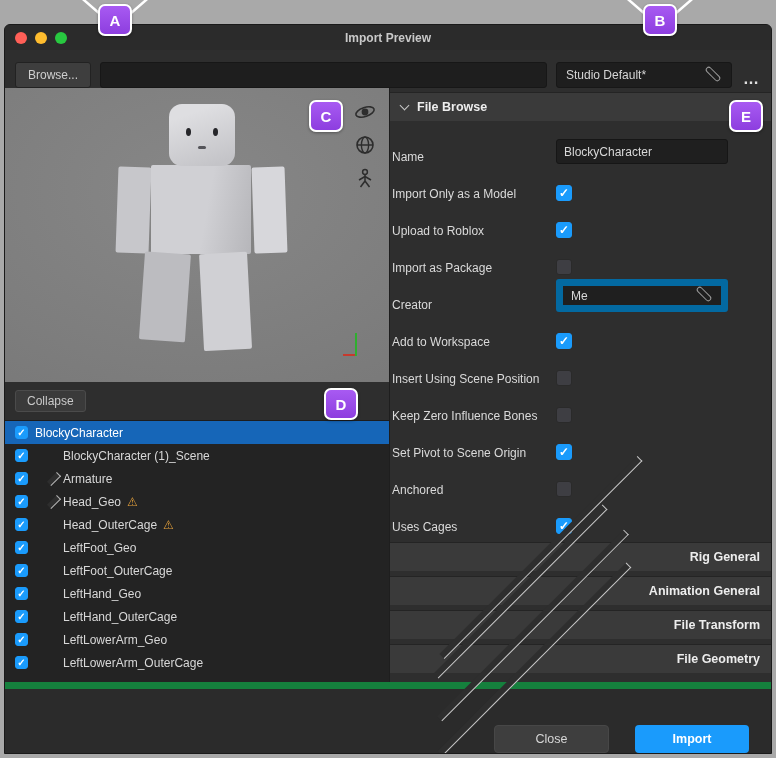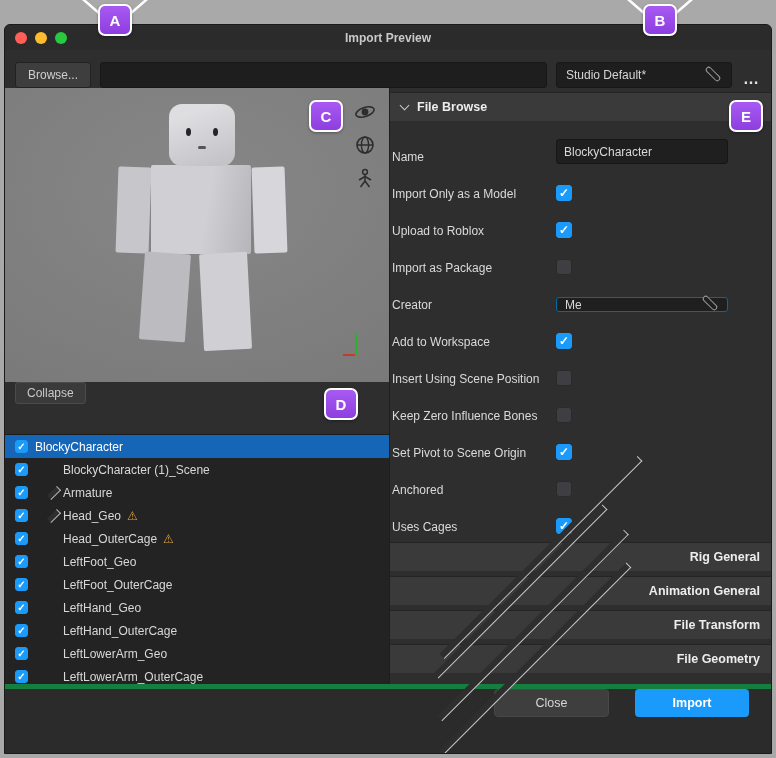--- a/index.html
+++ b/index.html
@@ -45,21 +45,21 @@
   .arm-r{left:136px;top:63px;width:33px;height:86px;background:#d7d7db;transform:rotate(-2deg);}
   .leg-l{left:28px;top:149px;width:46px;height:88px;background:#bcbcc0;transform:rotate(4deg);transform-origin:top center;}
   .leg-r{left:82px;top:149px;width:48px;height:97px;background:#d0d0d4;transform:rotate(-3deg);transform-origin:top center;}
   
   .vp-icons{position:absolute;right:12px;top:12px;display:flex;flex-direction:column;gap:9px;align-items:center;}
   .vp-icon{width:24px;height:24px;display:flex;align-items:center;justify-content:center;cursor:pointer;}
   
   .axis-green{position:absolute;right:32px;bottom:26px;width:2px;height:23px;background:#2fae2f;}
   .axis-red{position:absolute;right:34px;bottom:26px;width:12px;height:2px;background:#c63a2e;}
   
-  .collapse-row{height:52px;flex:0 0 auto;display:flex;align-items:flex-start;padding:0 10px;background:#2e2e2e;}
+  .collapse-row{height:38px;flex:0 0 auto;display:flex;align-items:center;padding:0 10px;background:#2e2e2e;}
   .btn-collapse{height:22px;padding:0 11px;background:#3a3a3a;color:#c9c9c9;border:1px solid #4b4b4b;border-radius:3px;font-size:12px;font-family:inherit;}
   
   .tree{flex:1;background:#232323;border-top:1px solid #1d1d1d;overflow:hidden;font-size:12px;color:#d8d8d8;}
   .trow{height:23px;display:flex;align-items:center;padding-left:10px;cursor:default;white-space:nowrap;}
   .trow.selected{background:#1666b8;color:#fff;}
   .tlabel{margin-left:2px;}
   .slot{width:14px;flex:0 0 auto;}
   .chev-slot{width:14px;flex:0 0 auto;display:flex;align-items:center;justify-content:center;}
   .warn{margin-left:6px;color:#e6a23c;font-size:12px;line-height:1;}
   
@@ -76,24 +76,24 @@
   .chev.down{transform:rotate(45deg);margin-top:-3px;}
   .chev.t{width:6px;height:6px;border-width:1.4px;border-color:#b5b5b5;}
   .chev.dd{width:6px;height:6px;border-width:1.4px;border-color:#9a9a9a;}
   
   .right{flex:1;display:flex;flex-direction:column;background:#2e2e2e;padding-top:4px;min-width:0;}
   .sec-h{height:28px;flex:0 0 auto;background:#3a3a3a;display:flex;align-items:center;gap:9px;padding:0 11px;color:#ededed;font-weight:bold;font-size:12.5px;cursor:pointer;border-top:1px solid #242424;}
   .props{padding:6px 0 8px;}
   .prow{height:37px;display:flex;align-items:flex-end;padding:0 2px;}
   .plabel{width:164px;flex:0 0 auto;font-size:12px;color:#dadada;}
   .tinput{width:172px;height:25px;background:#1f1f1f;border:1px solid #161616;border-radius:3px;color:#d8d8d8;font-size:12px;padding:0 7px;box-sizing:border-box;font-family:inherit;}
-  .dd{width:172px;height:15px;background:#1f1f1f;border:1px solid #0369a1;border-radius:3px;display:flex;align-items:center;justify-content:space-between;padding:0 8px;color:#d8d8d8;font-size:12px;box-sizing:border-box;cursor:default;margin-top:20px;}
+  .dd{width:172px;height:33px;background:#1f1f1f;border:7px solid #0369a1;border-radius:3px;display:flex;align-items:center;justify-content:space-between;padding:0 8px;color:#d8d8d8;font-size:12px;box-sizing:border-box;cursor:default;margin-top:20px;}
   .sections{display:flex;flex-direction:column;gap:5px;}
   
-  .footer{height:64px;flex:0 0 auto;background:#2b2b2b;border-top:5px solid #15803d;display:flex;align-items:flex-start;justify-content:flex-end;gap:26px;padding-right:22px;}
+  .footer{height:64px;flex:0 0 auto;background:#2b2b2b;border-top:7px solid #15803d;display:flex;align-items:flex-end;justify-content:flex-end;gap:26px;padding-right:22px;}
   .btn-close{width:115px;height:28px;background:#3e3e3e;color:#d6d6d6;border:1px solid #474747;border-radius:4px;font-size:12.5px;font-family:inherit;}
   .btn-import{width:114px;height:28px;background:#1a9bfc;color:#fff;border:none;border-radius:4px;font-size:12.5px;font-weight:bold;font-family:inherit;}
   
   .pointer{position:absolute;z-index:9;}
   .note-badge{
     position:absolute;z-index:10;width:30px;height:28px;border-radius:7px;
     background:linear-gradient(180deg,#a85af2 0%,#8d3edf 100%);
     border:2.5px solid #fff;box-sizing:content-box;
     color:#fff;font-weight:bold;font-size:15px;
     display:flex;align-items:center;justify-content:center;

